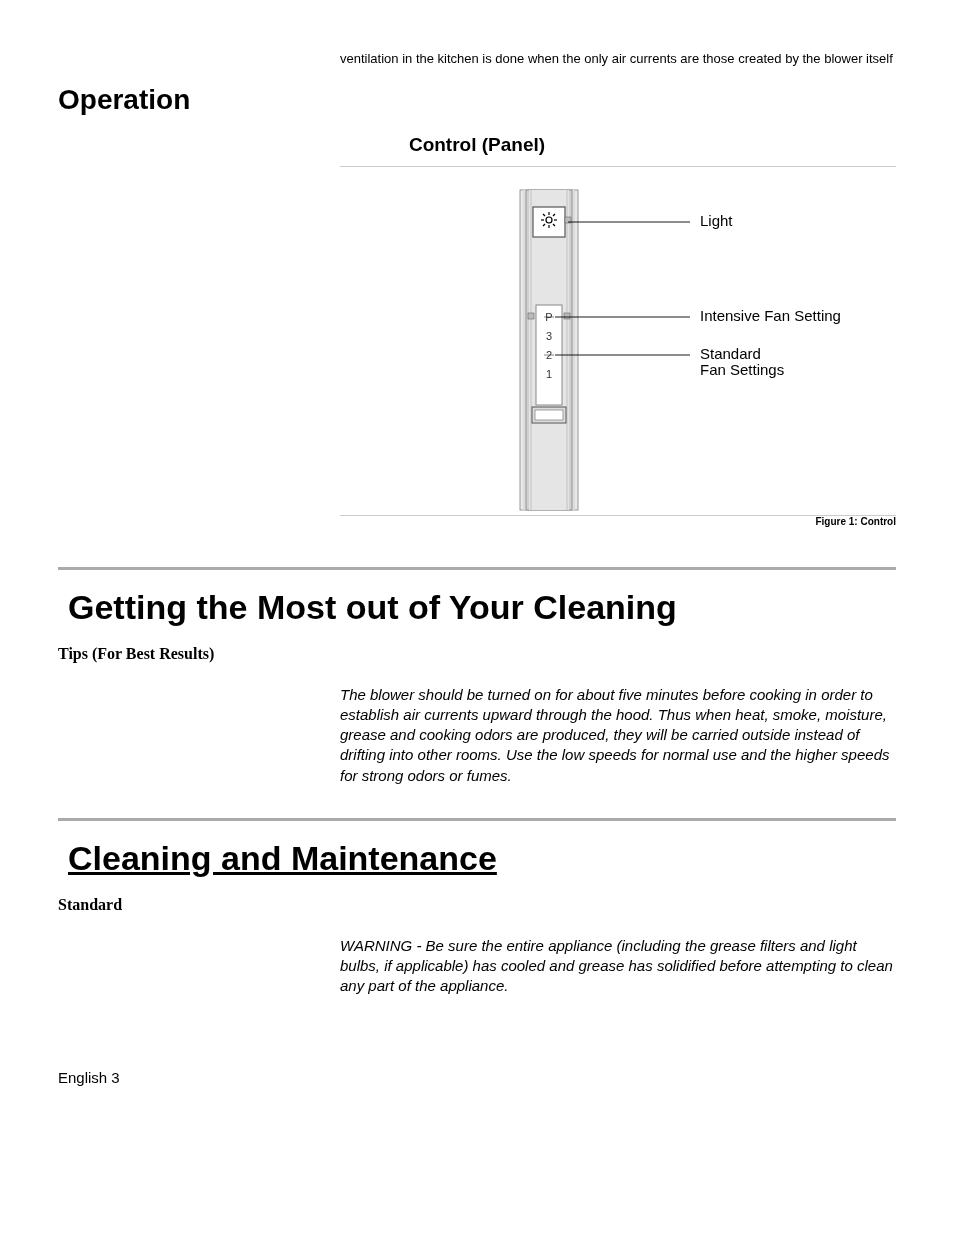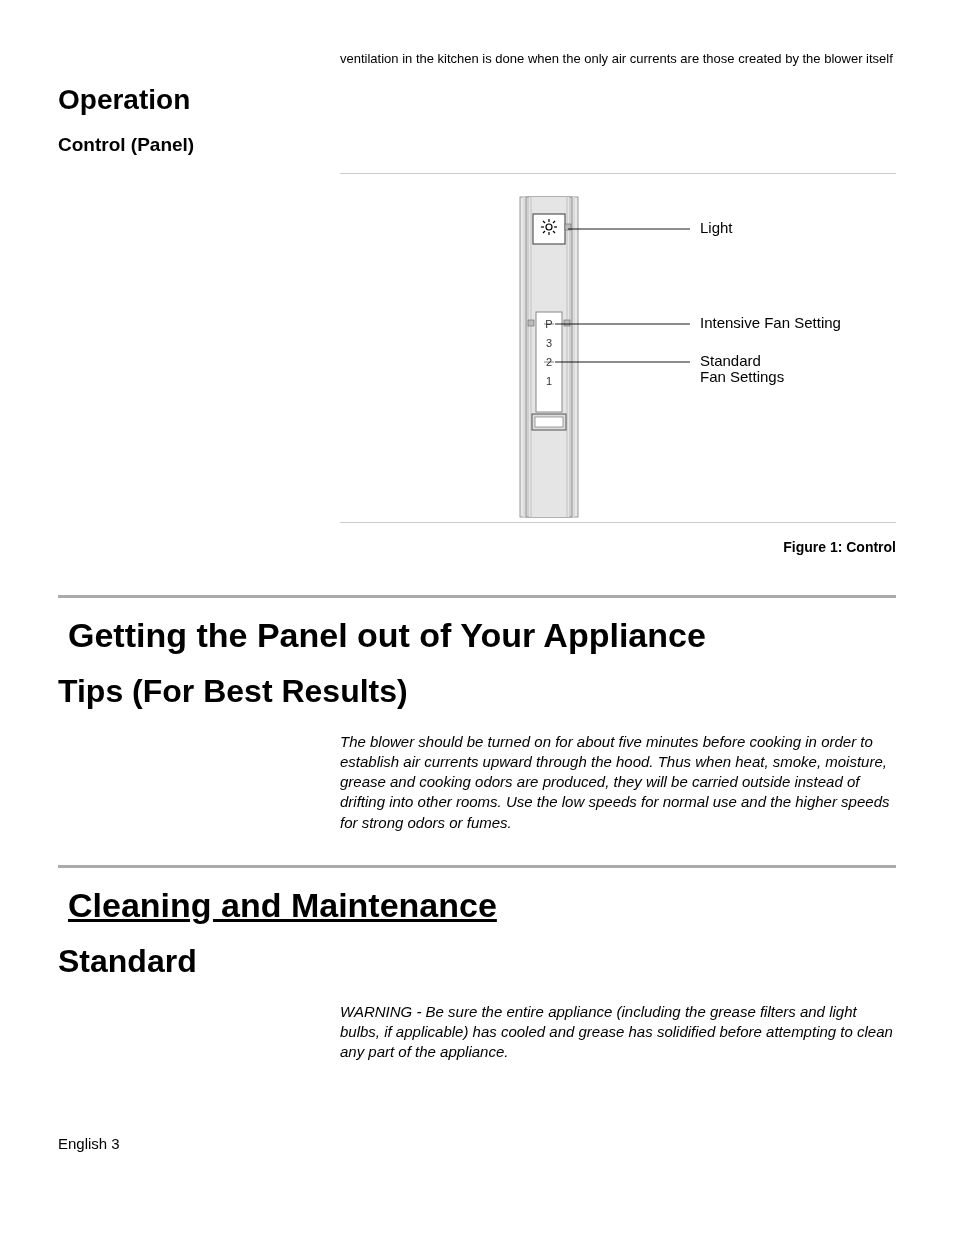--- a/index.html
+++ b/index.html
@@ -22,21 +22,22 @@
       margin-bottom: 16px;
     }
     h2 {
       font-size: 28px;
       font-weight: bold;
       margin-bottom: 18px;
     }
     h3 {
       font-size: 19px;
       font-weight: bold;
-      margin-bottom: 17px;
+      margin-bottom: 10px;
+      text-align: center;
     }
     hr.thin {
       border: none;
       border-top: 1px solid #ccc;
       margin: 6px 0 0 282px;
     }
     hr.thin-full {
       border: none;
       border-top: 1px solid #ccc;
       margin-left: 282px;
@@ -50,23 +51,23 @@
       margin-left: 282px;
       position: relative;
       padding: 18px 0 8px 0;
     }
     .figure-svg {
       display: block;
       margin: 0 auto 0 150px;
     }
     .figure-caption {
       text-align: right;
-      font-size: 14px;
+      font-size: 10px;
       font-weight: bold;
-      margin-top: 16px;
+      margin-top: 0;
     }
     h1 {
       font-size: 34px;
       font-weight: bold;
       margin: 4px 0 18px 10px;
     }
     h1.nomargin {
       margin-left: 10px;
       text-decoration: underline;
     }
@@ -76,23 +77,24 @@
       line-height: 1.35;
       padding-top: 12px;
       font-style: italic;
     }
     .page-footer {
       text-align: left;
       font-size: 15px;
       margin-top: 72px;
     }
     .subheading {
-      font-size: 32px;
+      font-size: 16px;
       font-weight: bold;
       margin: 0 0 10px 0;
+      font-family: Liberation Serif, serif;
     }
   </style>
 </head>
 <body>
 
 <p class="intro-text">ventilation in the kitchen is done when the only air currents are those created by the blower itself</p>
 
 <h2>Operation</h2>
 <h3>Control (Panel)</h3>
 
@@ -149,21 +151,21 @@
     <text x="210" y="136" font-size="15" font-family="Arial" fill="#000">Intensive Fan Setting</text>
     <text x="210" y="174" font-size="15" font-family="Arial" fill="#000">Standard</text>
     <text x="210" y="190" font-size="15" font-family="Arial" fill="#000">Fan Settings</text>
   </svg>
   <hr class="thin-full" style="margin-left:0;">
   <div class="figure-caption">Figure 1: Control</div>
 </div>
 
 <hr class="thick">
 
-<h1>Getting the Panel out of Your Appliance</h1>
+<h1>Getting the Most out of Your Cleaning</h1>
 <div class="subheading">Tips (For Best Results)</div>
 <p class="body-text">The blower should be turned on for about five minutes before cooking in order to establish air currents upward through the hood. Thus when heat, smoke, moisture, grease and cooking odors are produced, they will be carried outside instead of drifting into other rooms. Use the low speeds for normal use and the higher speeds for strong odors or fumes.</p>
 
 <hr class="thick">
 
 <h1 class="nomargin">Cleaning and Maintenance</h1>
 <div class="subheading">Standard</div>
 <p class="body-text">WARNING - Be sure the entire appliance (including the grease filters and light bulbs, if applicable) has cooled and grease has solidified before attempting to clean any part of the appliance.</p>
 
 <div class="page-footer">English 3</div>

